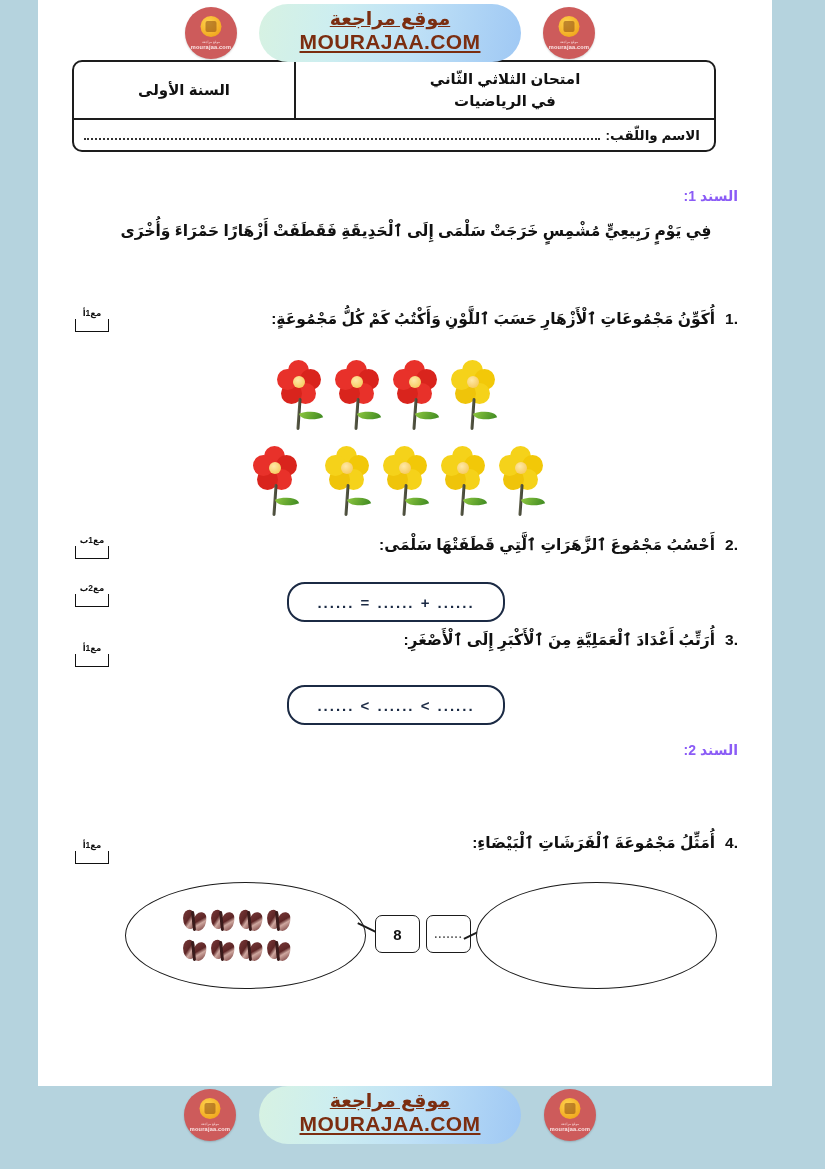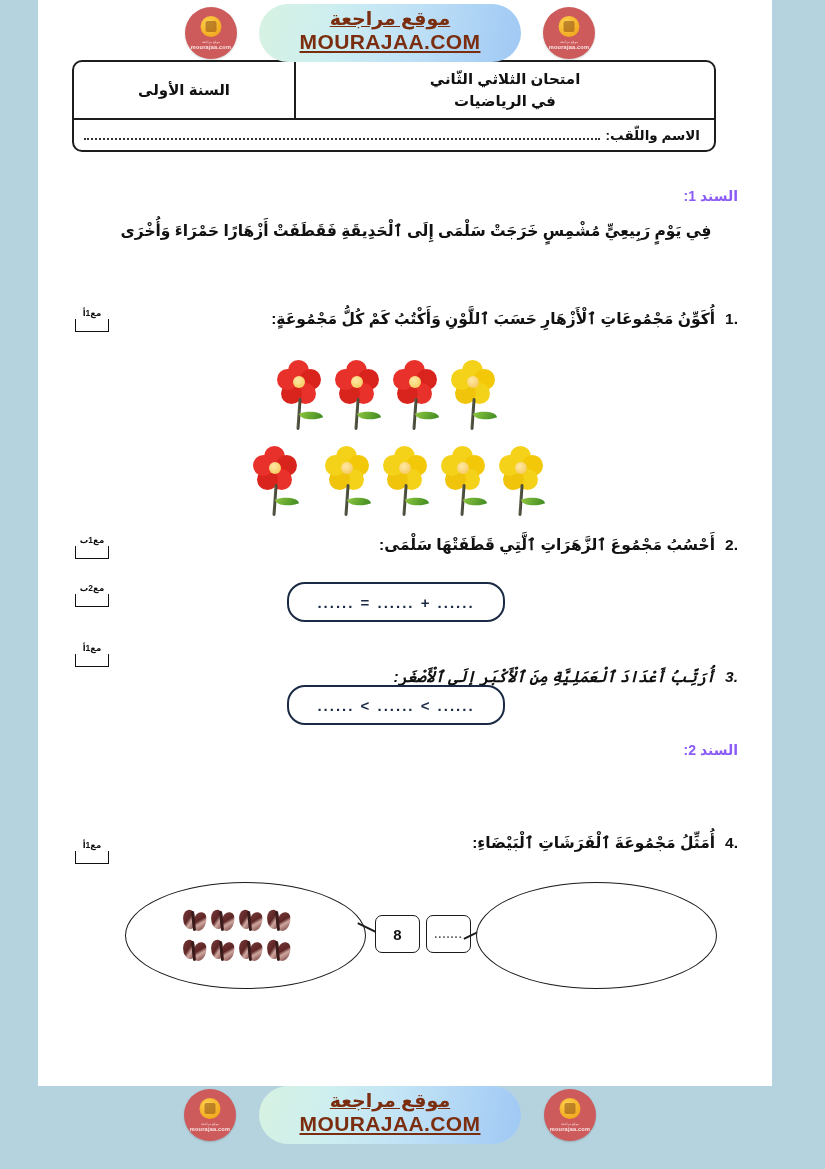--- a/index.html
+++ b/index.html
@@ -305,21 +305,21 @@
       <div class="stem"></div>
         <div class="leaf"></div>
     </div>
   </div>
 
   <div class="qline" style="top:536px;right:34px;">
     <span class="qnum">2.</span><span>أَحْسُبُ مَجْمُوعَ ٱلزَّهَرَاتِ ٱلَّتِي قَطَفَتْهَا سَلْمَى:</span>
   </div>
   <div class="ansbox" style="top:582px;left:249px;width:214px;height:36px;">...... = ...... + ......</div>
 
-  <div class="qline" style="top:668px;right:34px;font-style:italic;">
+  <div class="qline" style="top:631px;right:34px;">
     <span class="qnum">3.</span><span>أُرَتِّبُ أَعْدَادَ ٱلْعَمَلِيَّةِ مِنَ ٱلْأَكْبَرِ إِلَى ٱلْأَصْغَرِ:</span>
   </div>
   <div class="ansbox" style="top:685px;left:249px;width:214px;height:36px;">...... &lt; ...... &lt; ......</div>
 
   <div class="sanad" style="top:742px;right:34px;">السند 2:</div>
 
   <div class="qline" style="top:834px;right:34px;">
     <span class="qnum">4.</span><span>أُمَثِّلُ مَجْمُوعَةَ ٱلْفَرَشَاتِ ٱلْبَيْضَاءِ:</span>
   </div>
 

